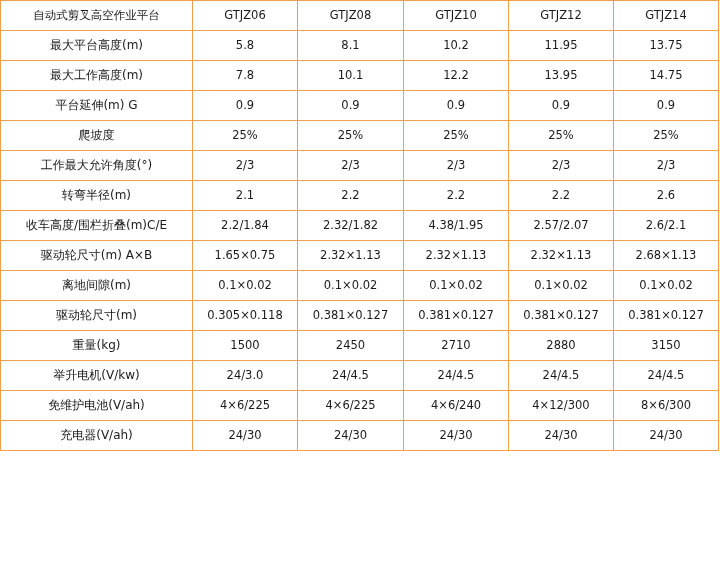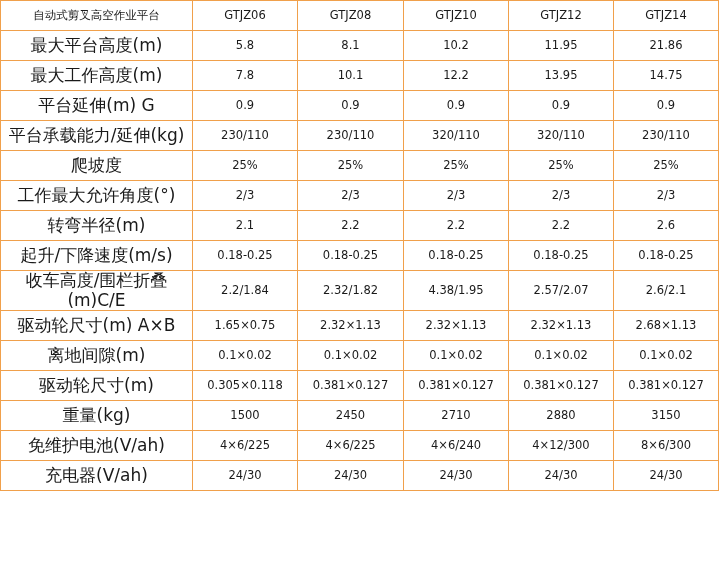--- a/index.html
+++ b/index.html
@@ -46,21 +46,21 @@
     font-size: 12.5px;
   }
   thead .corner-cell {
     text-align: left;
     padding-left: 10px;
     font-size: 12.5px;
     font-weight: bold;
     font-family: Liberation Serif, serif;
   }
   tbody td.row-label {
-    font-size: 17px;
+    font-size: 12px;
   }
   tbody td.val {
     font-size: 11.5px;
   }
   
   tbody tr { height: 29px; }
 </style>
 </head>
 <body>
 
@@ -83,47 +83,39 @@
       <td>GTJZ14</td>
     </tr>
   </thead>
   <tbody>
     <tr>
       <td class="row-label">最大平台高度(m)</td>
       <td class="val">5.8</td>
       <td class="val">8.1</td>
       <td class="val">10.2</td>
       <td class="val">11.95</td>
-      <td class="val">21.86</td>
+      <td class="val">13.75</td>
     </tr>
     <tr>
       <td class="row-label">最大工作高度(m)</td>
       <td class="val">7.8</td>
       <td class="val">10.1</td>
       <td class="val">12.2</td>
       <td class="val">13.95</td>
       <td class="val">14.75</td>
     </tr>
     <tr>
       <td class="row-label">平台延伸(m) G</td>
       <td class="val">0.9</td>
       <td class="val">0.9</td>
       <td class="val">0.9</td>
       <td class="val">0.9</td>
       <td class="val">0.9</td>
     </tr>
     <tr>
-      <td class="row-label">平台承载能力/延伸(kg)</td>
-      <td class="val">230/110</td>
-      <td class="val">230/110</td>
-      <td class="val">320/110</td>
-      <td class="val">320/110</td>
-      <td class="val">230/110</td>
-    </tr>
-    <tr>
       <td class="row-label">爬坡度</td>
       <td class="val">25%</td>
       <td class="val">25%</td>
       <td class="val">25%</td>
       <td class="val">25%</td>
       <td class="val">25%</td>
     </tr>
     <tr>
       <td class="row-label">工作最大允许角度(°)</td>
       <td class="val">2/3</td>
@@ -134,28 +126,20 @@
     </tr>
     <tr>
       <td class="row-label">转弯半径(m)</td>
       <td class="val">2.1</td>
       <td class="val">2.2</td>
       <td class="val">2.2</td>
       <td class="val">2.2</td>
       <td class="val">2.6</td>
     </tr>
     <tr>
-      <td class="row-label">起升/下降速度(m/s)</td>
-      <td class="val">0.18-0.25</td>
-      <td class="val">0.18-0.25</td>
-      <td class="val">0.18-0.25</td>
-      <td class="val">0.18-0.25</td>
-      <td class="val">0.18-0.25</td>
-    </tr>
-    <tr>
       <td class="row-label">收车高度/围栏折叠(m)C/E</td>
       <td class="val">2.2/1.84</td>
       <td class="val">2.32/1.82</td>
       <td class="val">4.38/1.95</td>
       <td class="val">2.57/2.07</td>
       <td class="val">2.6/2.1</td>
     </tr>
     <tr>
       <td class="row-label">驱动轮尺寸(m) A×B</td>
       <td class="val">1.65×0.75</td>
@@ -182,20 +166,28 @@
     </tr>
     <tr>
       <td class="row-label">重量(kg)</td>
       <td class="val">1500</td>
       <td class="val">2450</td>
       <td class="val">2710</td>
       <td class="val">2880</td>
       <td class="val">3150</td>
     </tr>
     <tr>
+      <td class="row-label">举升电机(V/kw)</td>
+      <td class="val">24/3.0</td>
+      <td class="val">24/4.5</td>
+      <td class="val">24/4.5</td>
+      <td class="val">24/4.5</td>
+      <td class="val">24/4.5</td>
+    </tr>
+    <tr>
       <td class="row-label">免维护电池(V/ah)</td>
       <td class="val">4×6/225</td>
       <td class="val">4×6/225</td>
       <td class="val">4×6/240</td>
       <td class="val">4×12/300</td>
       <td class="val">8×6/300</td>
     </tr>
     <tr>
       <td class="row-label">充电器(V/ah)</td>
       <td class="val">24/30</td>

